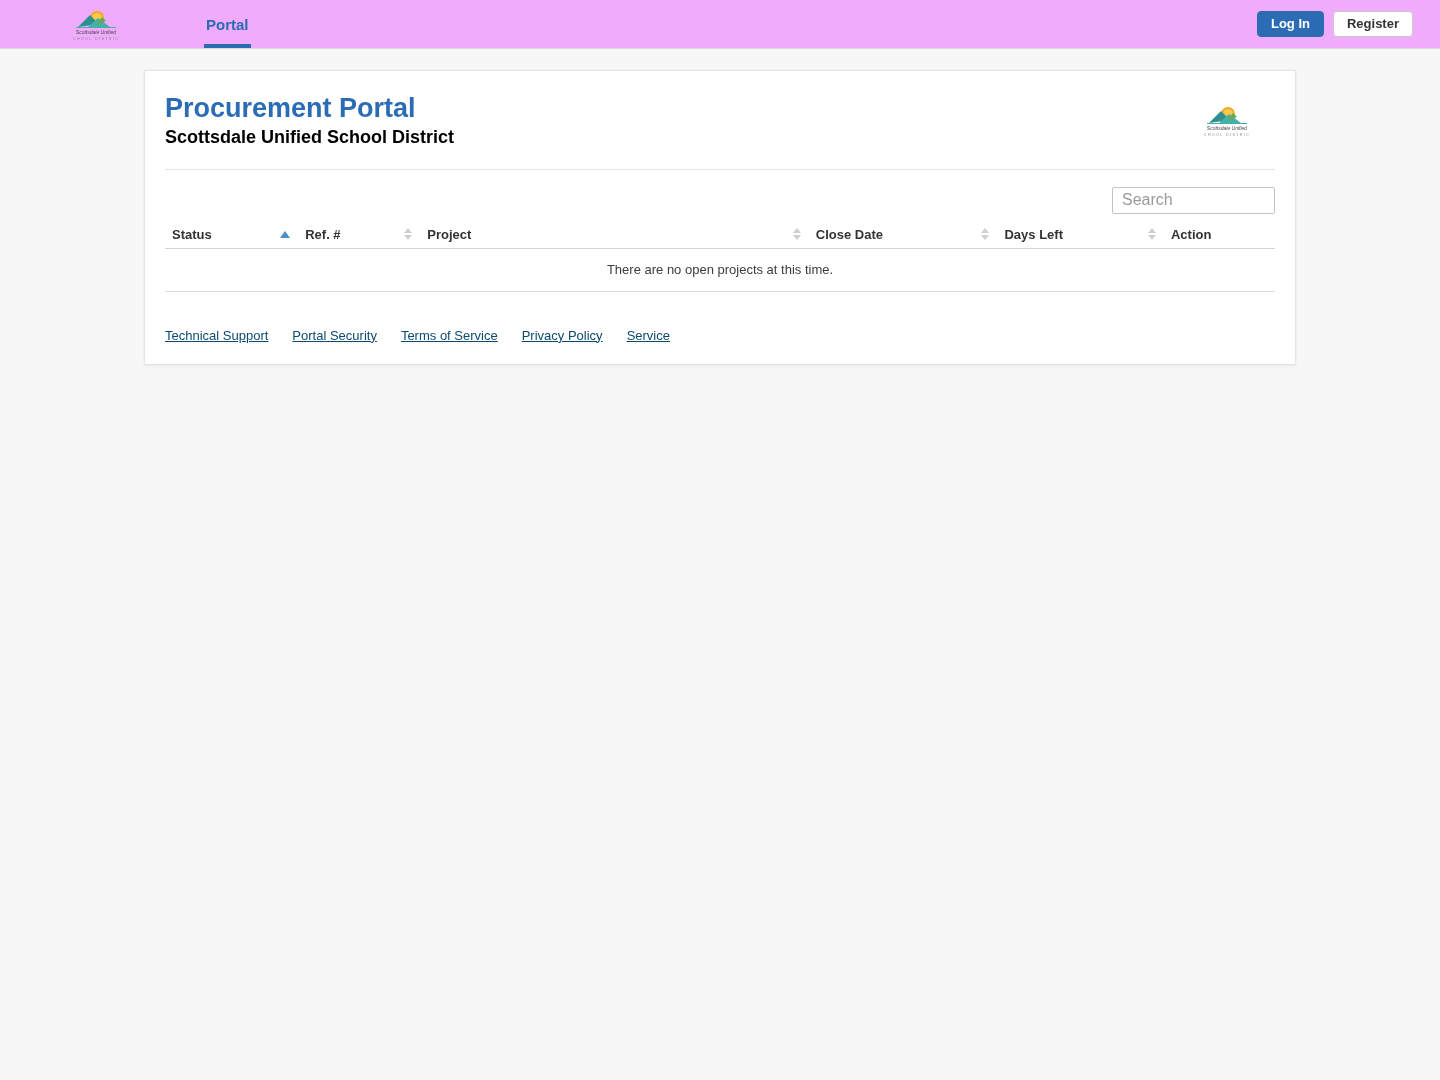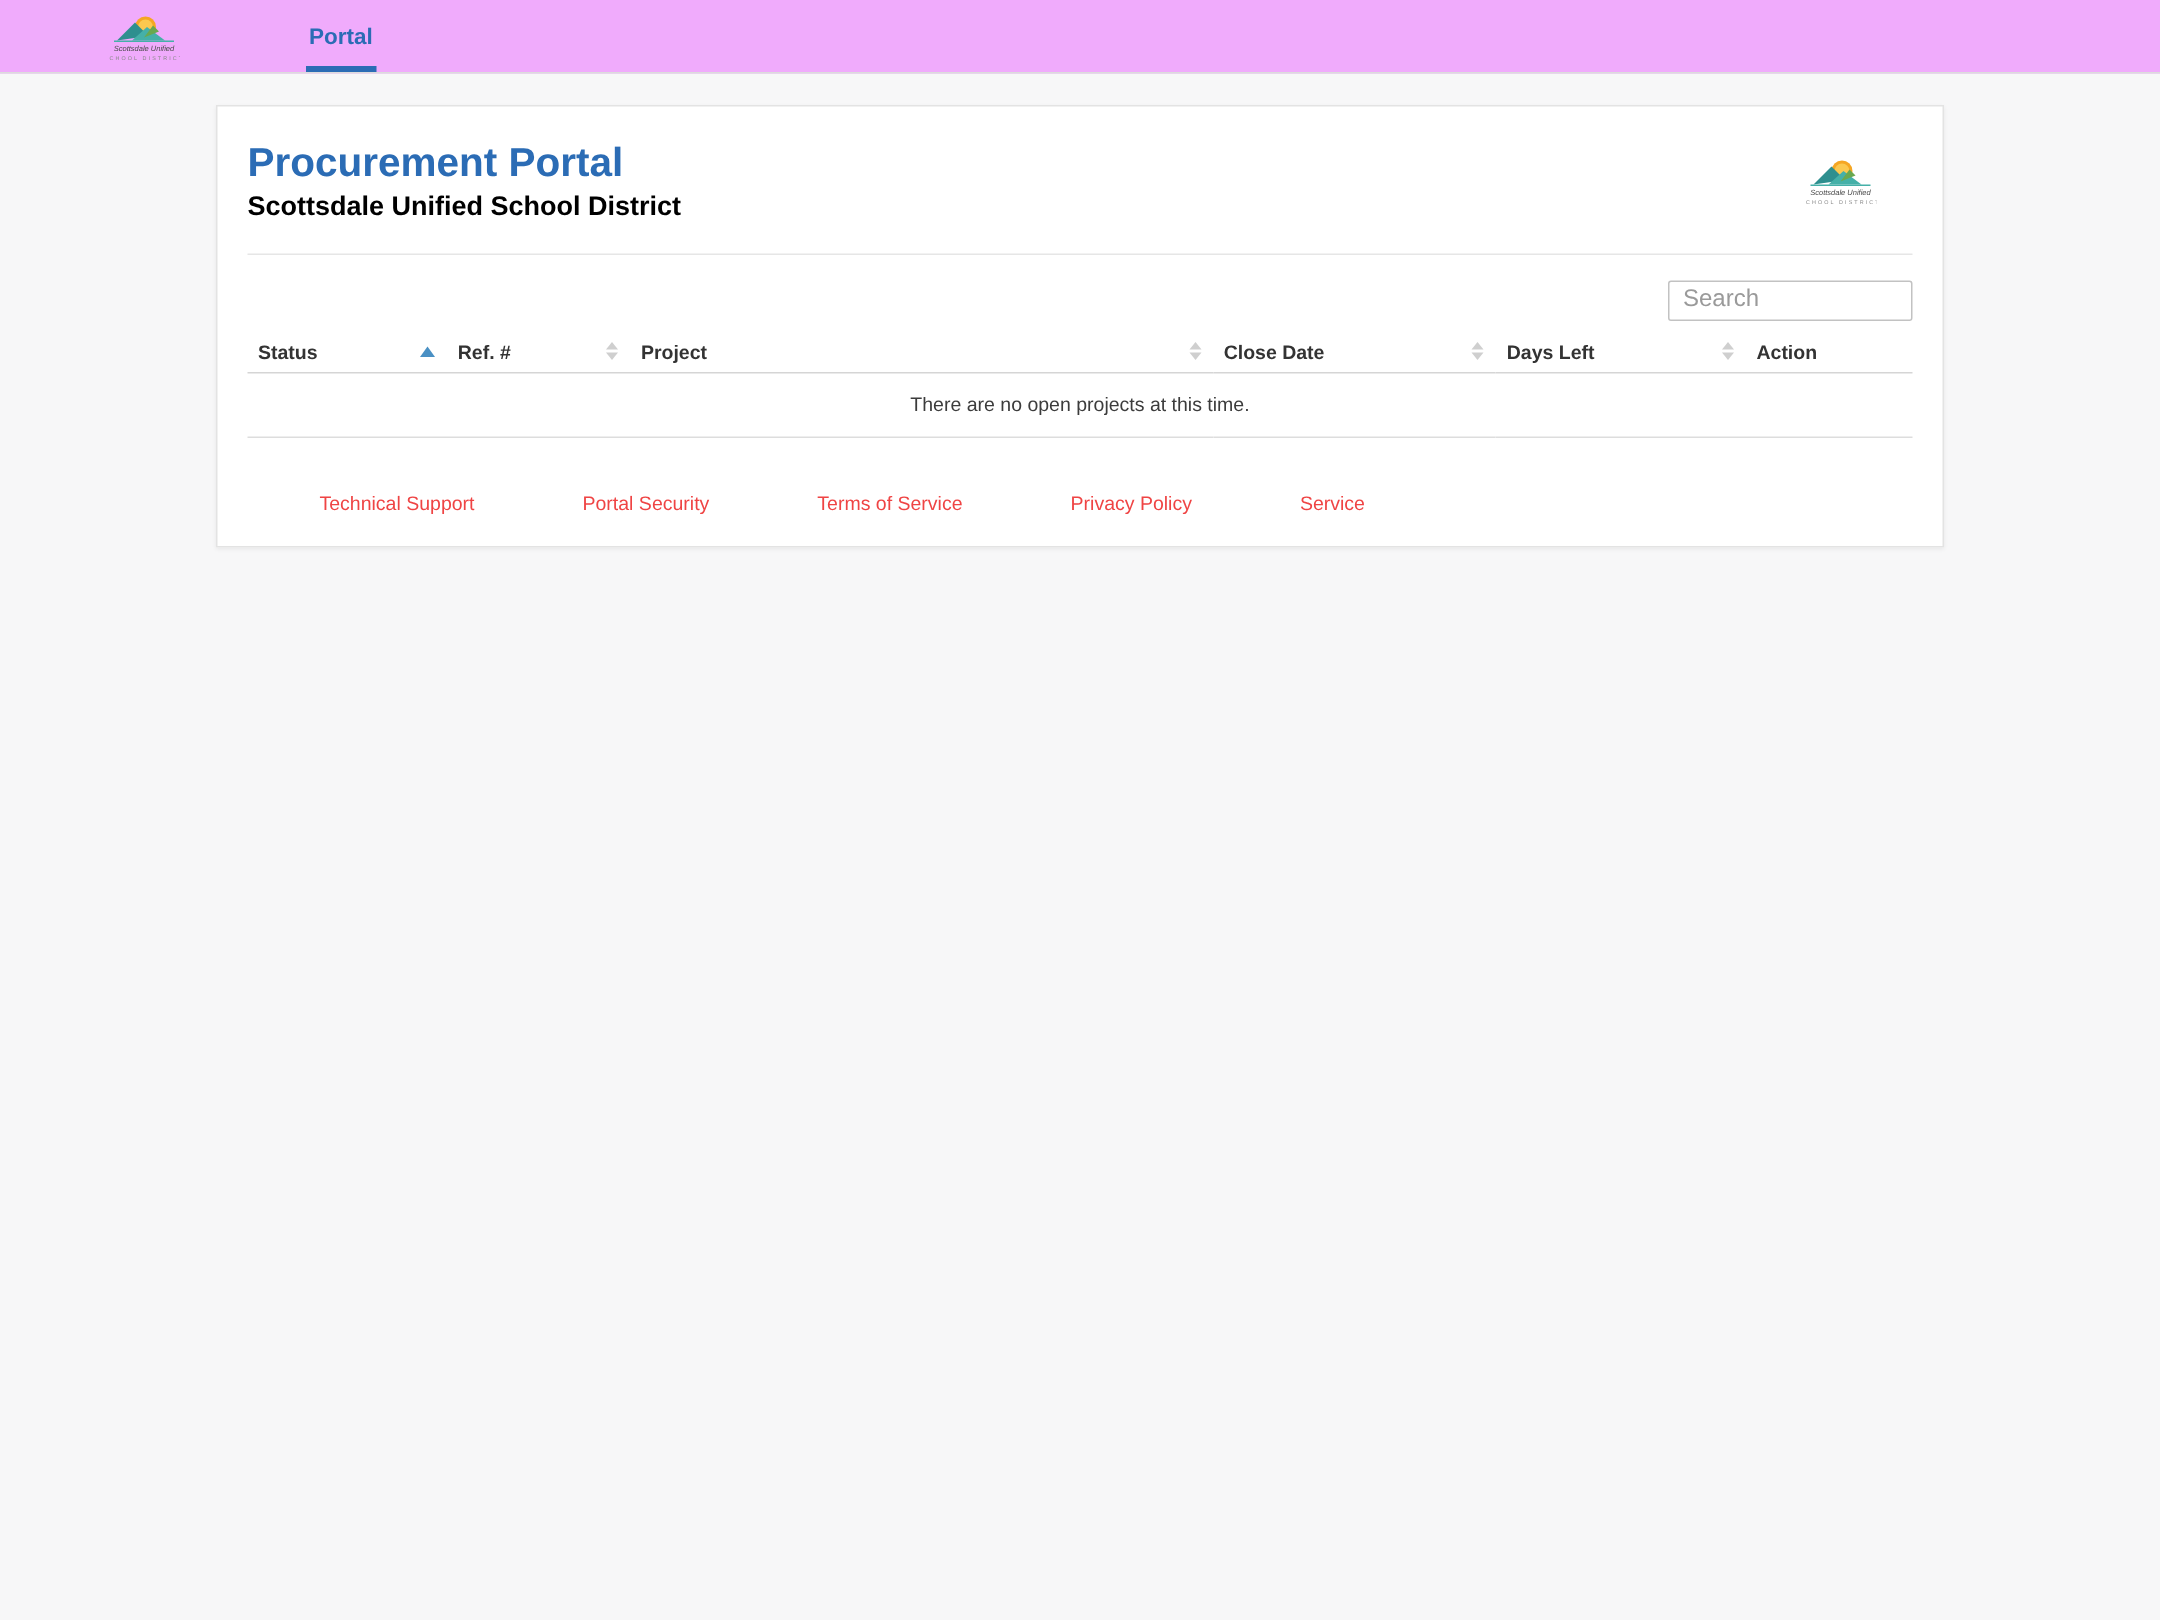--- a/index.html
+++ b/index.html
@@ -117,21 +117,21 @@
     border-bottom: 7px solid #4a90c4;
   }
   td.empty-cell {
     text-align: center; font-size: 13px; color: #3c3c3c;
     padding: 13px 8px 14px 8px; border-bottom: 1px solid #ddd;
   }
 
   
   .card-footer { margin-top: 36px; display: flex; gap: 24px; }
   .footer-link {
-    font-size: 13px; color: #ef4444; cursor: pointer; margin-left: 48px;
+    font-size: 13px; color: #0c4a6e; text-decoration: underline; cursor: pointer;
   }
 
   
   .logo-svg { display: block; }
 </style>
 </head>
 <body>
 
 <div class="topnav">
   <div class="nav-logo-wrap">
@@ -142,20 +142,24 @@
       <path d="M16 22 L26 13 L38 22 Z" fill="#45b0a8"></path>
       <path d="M24 20 L30 12 L34 16 Z" fill="#6aa84f"></path>
       <path d="M4 22 L44 22 L44 23 L4 23 Z" fill="#45b0a8"></path>
       <text x="24" y="29" text-anchor="middle" font-size="5" font-style="italic" fill="#4a4a4a">Scottsdale Unified</text>
       <text x="24" y="35" text-anchor="middle" font-size="3.6" letter-spacing="1.4" fill="#8a8a8a">SCHOOL DISTRICT</text>
     </svg>
   </div>
   <div class="nav-item">
     <span>Portal</span>
     <span class="active-bar"></span>
+  </div>
+  <div class="nav-actions">
+    <button class="btn btn-primary">Log In</button>
+    <button class="btn btn-outline">Register</button>
   </div>
 </div>
 
 <div class="card">
 
   <div class="card-header">
     <div class="titles">
       <h1 class="page-title">Procurement Portal</h1>
       <h2 class="page-subtitle">Scottsdale Unified School District</h2>
     </div>

